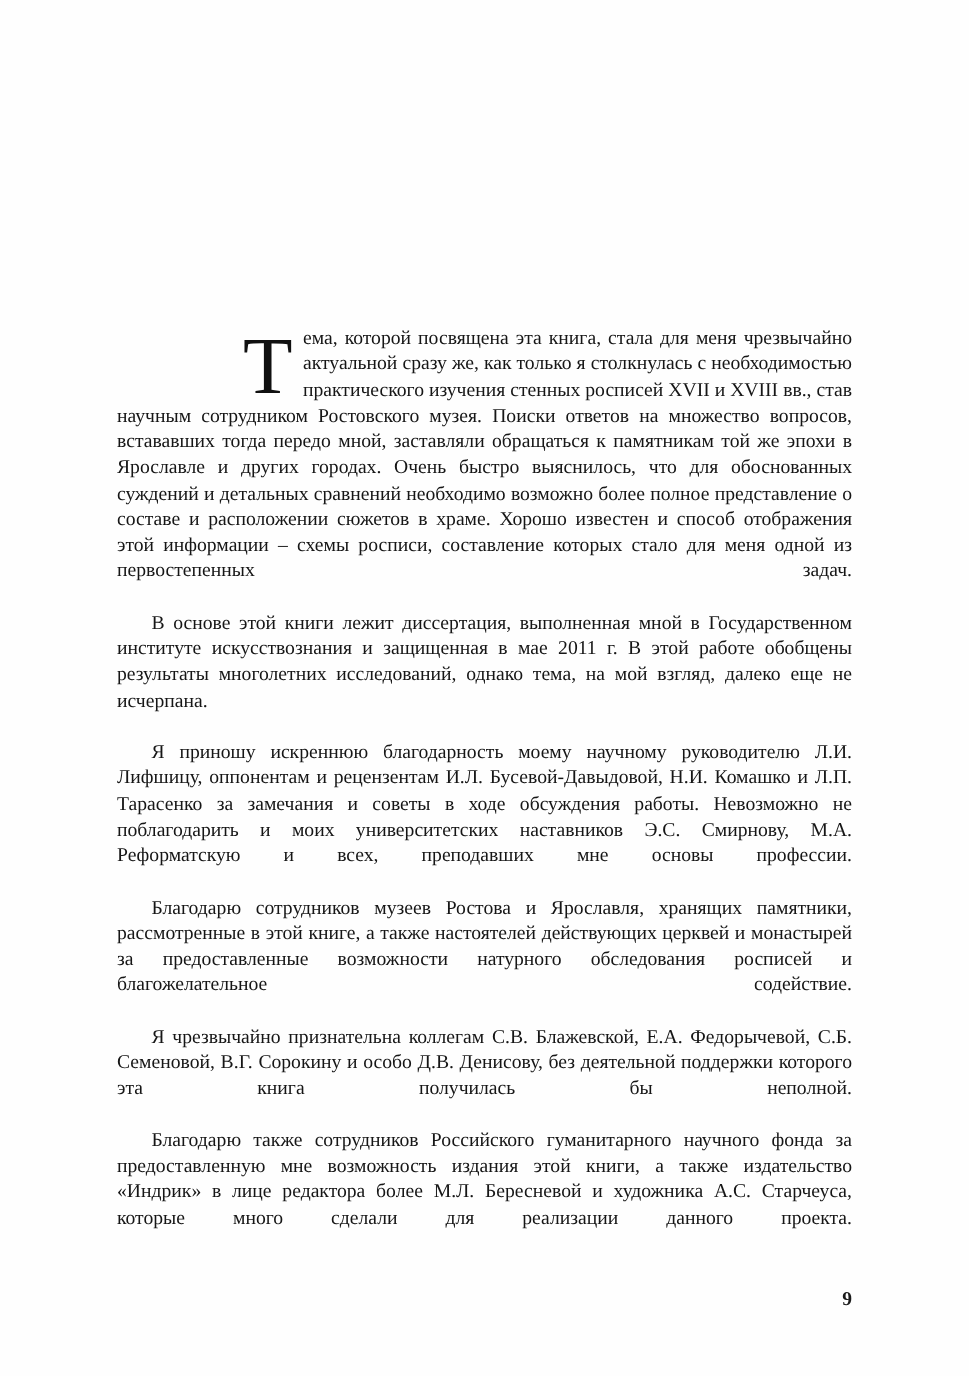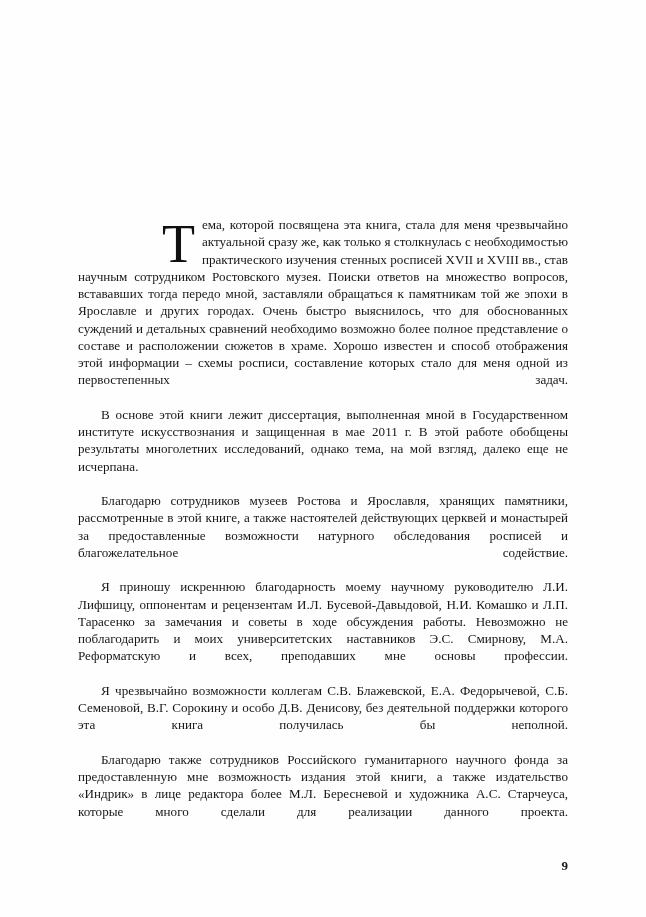--- a/index.html
+++ b/index.html
@@ -106,29 +106,29 @@
 
     <p class="para para-first">
       <span class="dropcap">Т</span><span class="body-text">ема, которой посвящена эта книга, стала для меня чрезвычайно актуальной сразу же, как только я столкнулась с необходимостью практического изучения стенных росписей XVII и XVIII вв., став научным сотрудником Ростовского музея. Поиски ответов на множество вопросов, встававших тогда передо мной, заставляли обращаться к памятникам той же эпохи в Ярославле и других городах. Очень быстро выяснилось, что для обоснованных суждений и детальных сравнений необходимо возможно более полное представление о составе и расположении сюжетов в храме. Хорошо известен и способ отображения этой информации – схемы росписи, составление которых стало для меня одной из первостепенных задач.</span>
     </p>
 
     <p class="para">
       <span class="body-text">В основе этой книги лежит диссертация, выполненная мной в Государственном институте искусствознания и защищенная в мае 2011 г. В этой работе обобщены результаты многолетних исследований, однако тема, на мой взгляд, далеко еще не исчерпана.</span>
     </p>
 
     <p class="para">
+      <span class="body-text">Я приношу искреннюю благодарность моему научному руководителю Л.И. Лифшицу, оппонентам и рецензентам И.Л. Бусевой-Давыдовой, Н.И. Комашко и Л.П. Тарасенко за замечания и советы в ходе обсуждения работы. Невозможно не поблагодарить и моих университетских наставников Э.С. Смирнову, М.А. Реформатскую и всех, преподавших мне основы профессии.</span>
+    </p>
+
+    <p class="para">
       <span class="body-text">Благодарю сотрудников музеев Ростова и Ярославля, хранящих памятники, рассмотренные в этой книге, а также настоятелей действующих церквей и монастырей за предоставленные возможности натурного обследования росписей и благожелательное содействие.</span>
     </p>
 
     <p class="para">
-      <span class="body-text">Я приношу искреннюю благодарность моему научному руководителю Л.И. Лифшицу, оппонентам и рецензентам И.Л. Бусевой-Давыдовой, Н.И. Комашко и Л.П. Тарасенко за замечания и советы в ходе обсуждения работы. Невозможно не поблагодарить и моих университетских наставников Э.С. Смирнову, М.А. Реформатскую и всех, преподавших мне основы профессии.</span>
-    </p>
-
-    <p class="para">
-      <span class="body-text">Я чрезвычайно возможности коллегам С.В. Блажевской, Е.А. Федорычевой, С.Б. Семеновой, В.Г. Сорокину и особо Д.В. Денисову, без деятельной поддержки которого эта книга получилась бы неполной.</span>
+      <span class="body-text">Я чрезвычайно признательна коллегам С.В. Блажевской, Е.А. Федорычевой, С.Б. Семеновой, В.Г. Сорокину и особо Д.В. Денисову, без деятельной поддержки которого эта книга получилась бы неполной.</span>
     </p>
 
     <p class="para">
       <span class="body-text">Благодарю также сотрудников Российского гуманитарного научного фонда за предоставленную мне возможность издания этой книги, а также издательство «Индрик» в лице редактора более М.Л. Бересневой и художника А.С. Старчеуса, которые много сделали для реализации данного проекта.</span>
     </p>
 
   </div>
 
   <div class="folio">9</div>
 

